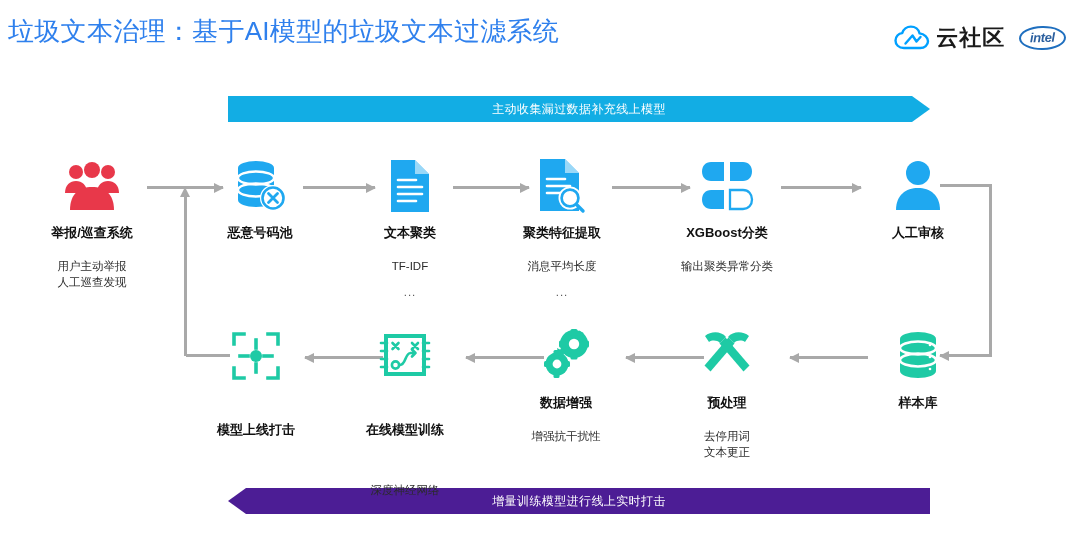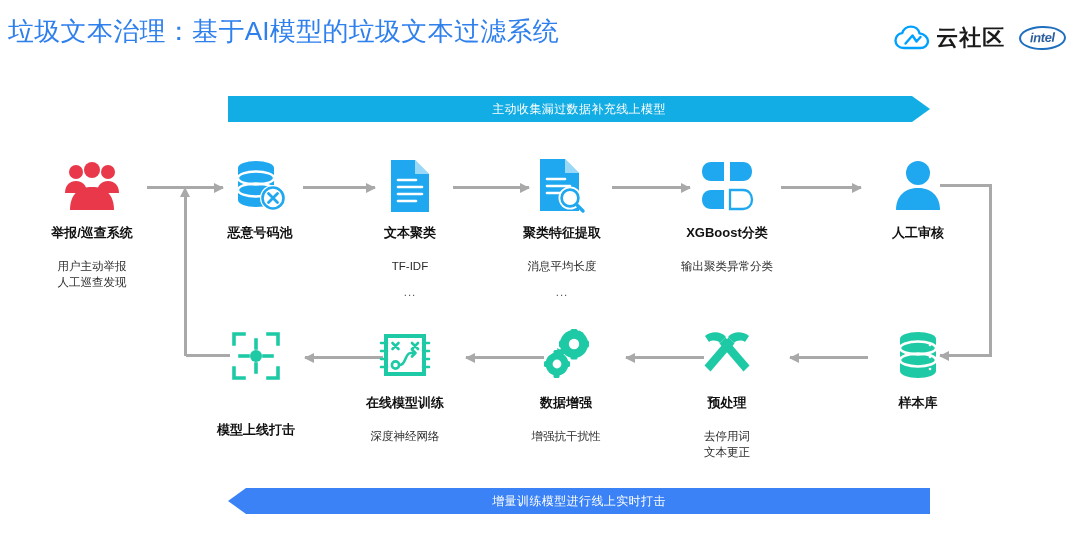--- a/index.html
+++ b/index.html
@@ -42,21 +42,21 @@
     color: #ffffff; font-size: 12px; font-weight: 400;
     letter-spacing: 0.4px;
   }
   #banner-top {
     left: 228px; top: 96px; width: 702px;
     background: #12ade4;
     clip-path: polygon(0 0, calc(100% - 18px) 0, 100% 50%, calc(100% - 18px) 100%, 0 100%);
   }
   #banner-bottom {
     left: 228px; top: 488px; width: 702px;
-    background: #3b82f6;
+    background: #4c1d95;
     clip-path: polygon(18px 0, 100% 0, 100% 100%, 18px 100%, 0 50%);
   }
 
   
   .node {
     position: absolute;
     width: 150px;
     display: flex; flex-direction: column; align-items: center;
     text-align: center;
   }
@@ -260,21 +260,21 @@
           <path d="M26 34 V42"></path>
         <path d="M10 26 H18"></path>
           <path d="M34 26 H42"></path>
       </g>
       <circle cx="26" cy="26" r="6" fill="#1ecaa5"></circle>
     </svg>
   </div>
   <div class="label">模型上线打击</div>
 </div>
 
-<div class="node" style="left:330px; top:325px;">
+<div class="node" style="left:330px; top:325px;gap:27px;">
   <div class="icon-box">
     <svg width="52" height="52" viewBox="0 0 52 52">
       <g stroke="#1ecaa5" stroke-width="2.6" stroke-linecap="round">
         <path d="M2 13 h6"></path>
           <path d="M2 21 h6"></path>
           <path d="M2 29 h6"></path>
           <path d="M2 37 h6"></path>
         <path d="M44 13 h6"></path>
           <path d="M44 21 h6"></path>
           <path d="M44 29 h6"></path>

